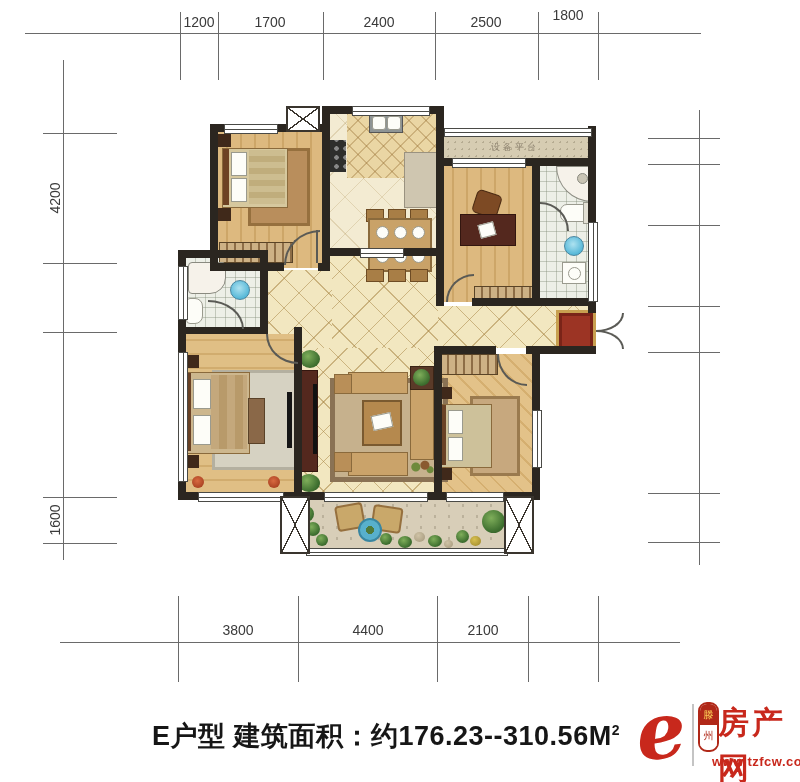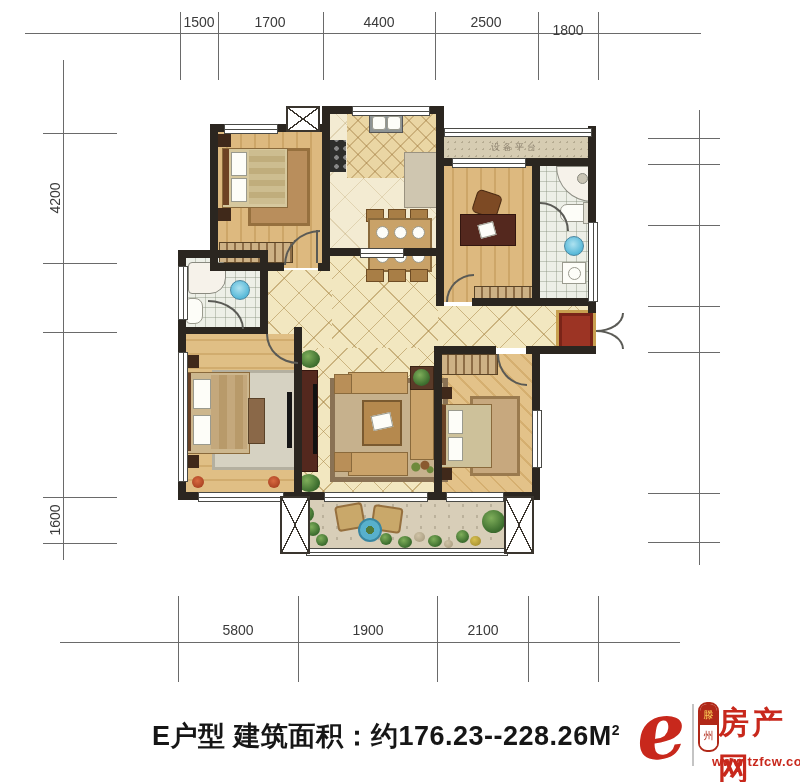--- a/index.html
+++ b/index.html
@@ -75,34 +75,34 @@
 
 <div class="abs" style="left:0;top:0;width:800px;height:782px;">
 
   <div class="abs dimline" style="left:25px;top:33px;width:676px;height:1px;"></div>
   <div class="abs dimline" style="left:180px;top:12px;width:1px;height:68px;"></div>
   <div class="abs dimline" style="left:218px;top:12px;width:1px;height:68px;"></div>
   <div class="abs dimline" style="left:323px;top:12px;width:1px;height:68px;"></div>
   <div class="abs dimline" style="left:435px;top:12px;width:1px;height:68px;"></div>
   <div class="abs dimline" style="left:538px;top:12px;width:1px;height:68px;"></div>
   <div class="abs dimline" style="left:598px;top:12px;width:1px;height:68px;"></div>
-  <div class="abs dimlabel" style="left:174px;top:15px;width:50px;">1500</div>
+  <div class="abs dimlabel" style="left:174px;top:15px;width:50px;">1200</div>
   <div class="abs dimlabel" style="left:240px;top:15px;width:60px;">1700</div>
-  <div class="abs dimlabel" style="left:349px;top:15px;width:60px;">4400</div>
+  <div class="abs dimlabel" style="left:349px;top:15px;width:60px;">2400</div>
   <div class="abs dimlabel" style="left:456px;top:15px;width:60px;">2500</div>
-  <div class="abs dimlabel" style="left:538px;top:23px;width:60px;">1800</div>
+  <div class="abs dimlabel" style="left:538px;top:8px;width:60px;">1800</div>
 
   <div class="abs dimline" style="left:60px;top:642px;width:620px;height:1px;"></div>
   <div class="abs dimline" style="left:178px;top:596px;width:1px;height:86px;"></div>
   <div class="abs dimline" style="left:298px;top:596px;width:1px;height:86px;"></div>
   <div class="abs dimline" style="left:437px;top:596px;width:1px;height:86px;"></div>
   <div class="abs dimline" style="left:528px;top:596px;width:1px;height:86px;"></div>
   <div class="abs dimline" style="left:598px;top:596px;width:1px;height:86px;"></div>
-  <div class="abs dimlabel" style="left:208px;top:623px;width:60px;">5800</div>
-  <div class="abs dimlabel" style="left:338px;top:623px;width:60px;">1900</div>
+  <div class="abs dimlabel" style="left:208px;top:623px;width:60px;">3800</div>
+  <div class="abs dimlabel" style="left:338px;top:623px;width:60px;">4400</div>
   <div class="abs dimlabel" style="left:453px;top:623px;width:60px;">2100</div>
 
   <div class="abs dimline" style="left:63px;top:60px;width:1px;height:500px;"></div>
   <div class="abs dimline" style="left:43px;top:133px;width:74px;height:1px;"></div>
   <div class="abs dimline" style="left:43px;top:263px;width:74px;height:1px;"></div>
   <div class="abs dimline" style="left:43px;top:332px;width:74px;height:1px;"></div>
   <div class="abs dimline" style="left:43px;top:497px;width:74px;height:1px;"></div>
   <div class="abs dimline" style="left:43px;top:543px;width:74px;height:1px;"></div>
   <div class="abs dimlabel vert" style="left:25px;top:191px;width:60px;">4200</div>
   <div class="abs dimlabel vert" style="left:25px;top:513px;width:60px;">1600</div>
@@ -301,21 +301,21 @@
   <div class="abs arc" style="left:446px;top:274px;width:26px;height:26px;border-top:2px solid #5a5a55;border-left:2px solid #5a5a55;border-top-left-radius:100% 100%;"></div>
   <div class="abs arc" style="left:540px;top:202px;width:27px;height:27px;border-top:2px solid #5a5a55;border-right:2px solid #5a5a55;border-top-right-radius:100% 100%;"></div>
   <div class="abs arc" style="left:208px;top:300px;width:34px;height:27px;border-top:2px solid #5a5a55;border-right:2px solid #5a5a55;border-top-right-radius:100% 100%;"></div>
   <div class="abs arc" style="left:266px;top:334px;width:30px;height:28px;border-bottom:2px solid #5a5a55;border-left:2px solid #5a5a55;border-bottom-left-radius:100% 100%;"></div>
   <div class="abs arc" style="left:497px;top:354px;width:28px;height:30px;border-bottom:2px solid #5a5a55;border-left:2px solid #5a5a55;border-bottom-left-radius:100% 100%;"></div>
   <div class="abs arc" style="left:596px;top:313px;width:26px;height:17px;border-bottom:2px solid #5a5a55;border-right:2px solid #5a5a55;border-bottom-right-radius:100% 100%;"></div>
   <div class="abs arc" style="left:596px;top:330px;width:26px;height:17px;border-top:2px solid #5a5a55;border-right:2px solid #5a5a55;border-top-right-radius:100% 100%;"></div>
 </div>
 
 <div class="abs caption" style="left:152px;top:718px;">
-  <span>E户型 建筑面积：约176.23--228.26M</span><sup>2</sup>
+  <span>E户型 建筑面积：约176.23--310.56M</span><sup>2</sup>
 </div>
 
 <div class="abs" style="left:636px;top:694px;width:164px;height:86px;">
   <div class="abs logo-e" style="left:0;top:2px;">e</div>
   <div class="abs" style="left:56px;top:10px;width:2px;height:62px;background:#c4c4c4;"></div>
   <div class="abs badge" style="left:62px;top:8px;width:17px;height:46px;">
     <span class="t">滕</span>
     <span class="b">州</span>
   </div>
   <div class="abs sitename" style="left:82px;top:6px;">房产网</div>

